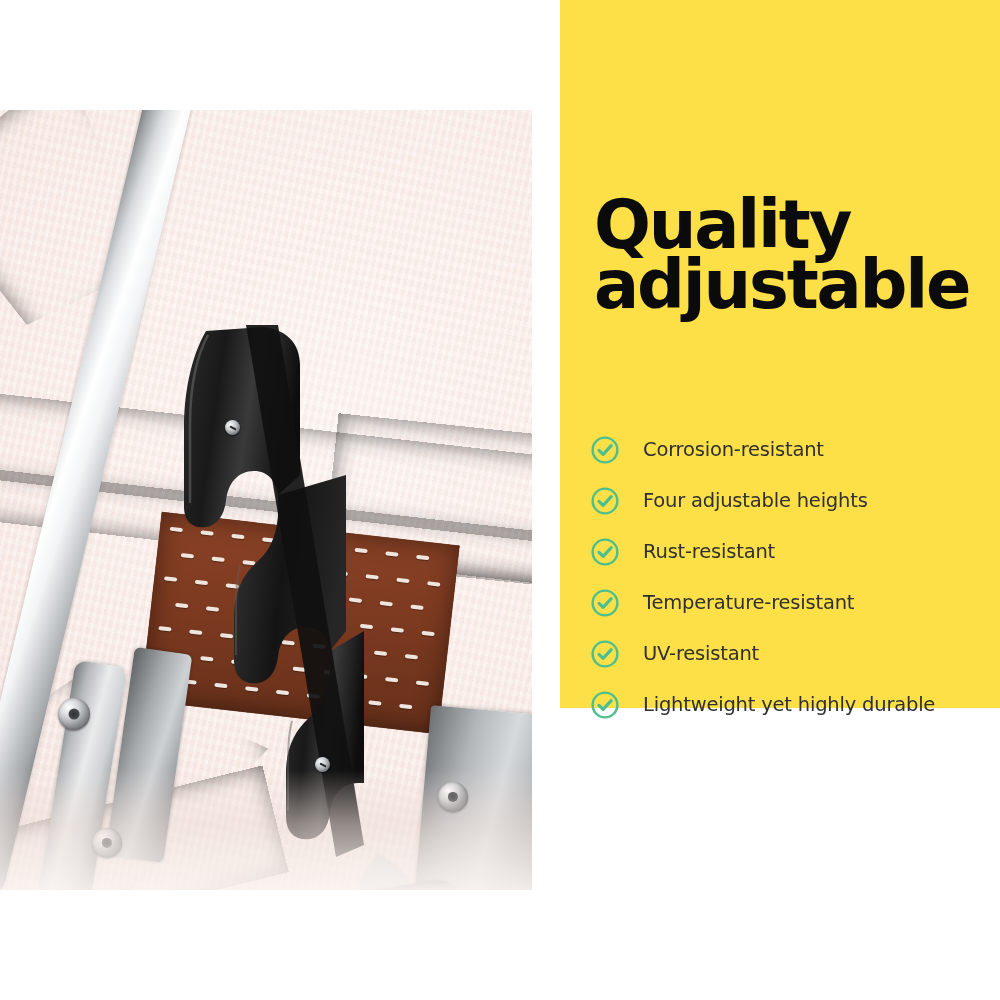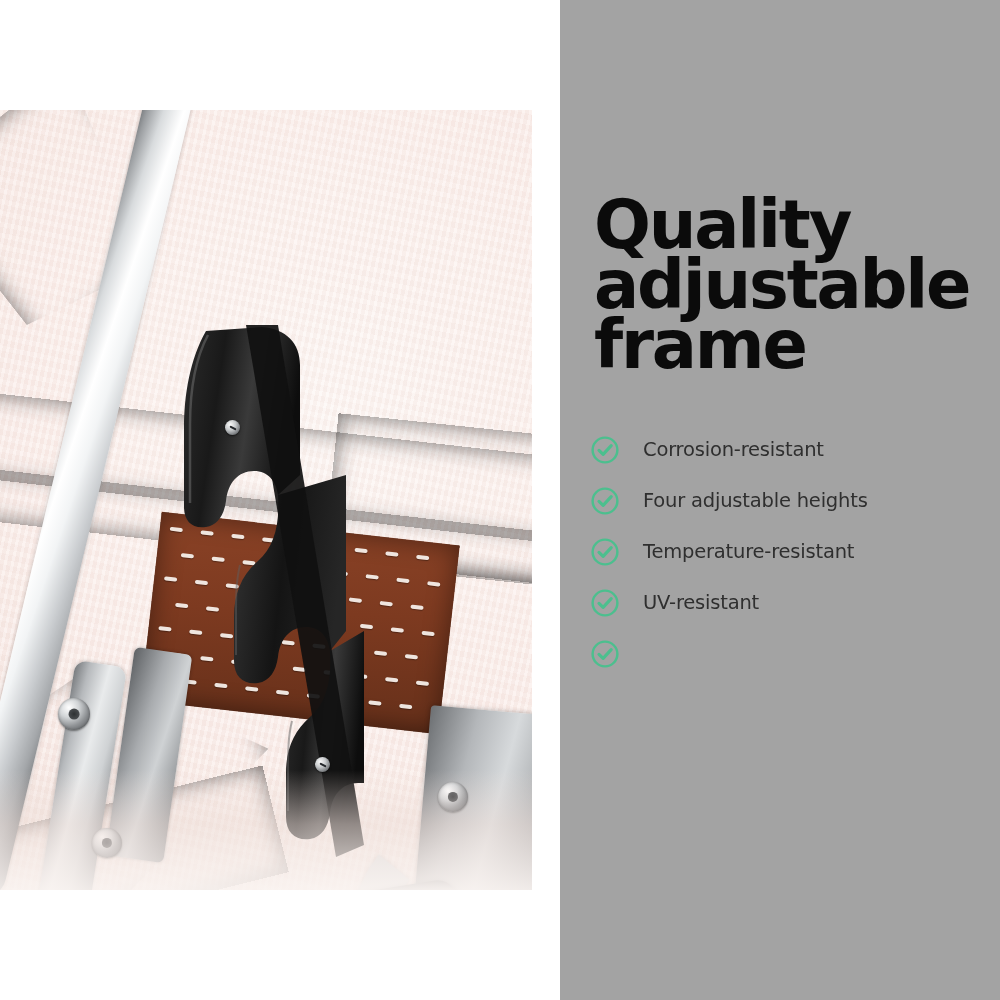--- a/index.html
+++ b/index.html
@@ -176,21 +176,21 @@
     background:#23262a;border-radius:1px;
   }
 
   
   .floor{
     position:absolute;left:0;bottom:0;width:532px;height:120px;
     background:linear-gradient(180deg, rgba(244,232,227,0) 0%, rgba(238,224,218,.55) 45%, rgba(250,244,241,.9) 100%);
   }
 
   
-  .panel{position:absolute;left:560px;top:0;width:440px;height:1000px;background:#a3a3a3;}
+  .panel{position:absolute;left:560px;top:0;width:440px;height:708px;background:#fde047;}
   .headline{
     position:absolute;left:34px;top:150px;width:400px;
     font-family:"DejaVu Sans","Liberation Sans",sans-serif;
     font-weight:bold;
     font-size:67px;
     line-height:60px;
     letter-spacing:-2.2px;
     color:#0b0b0b;
     -webkit-font-smoothing:antialiased;
   }
@@ -353,21 +353,20 @@
     <div class="bolt" style="left:438px;top:672px;width:30px;height:30px;"></div>
 
     <div class="floor"></div>
   </div>
 
   <div class="panel">
 
     <h1 class="headline">
       <span>Quality</span>
       <span>adjustable</span>
-      <span>frame</span>
     </h1>
 
     <ul class="features" id="features" style="list-style: none; margin: 0px; padding: 0px;">
         <li class="feature">
           <span class="check">
             <svg viewBox="0 0 32 32" xmlns="http://www.w3.org/2000/svg">
               <circle cx="16" cy="16" r="13.2" fill="none" stroke="#4CBF8E" stroke-width="2.6"></circle>
               <path d="M9.6 16.4 L14 20.6 L22.6 11.4" fill="none" stroke="#4CBF8E" stroke-width="3.4" stroke-linecap="round" stroke-linejoin="round"></path>
             </svg>
           </span>
@@ -382,35 +381,45 @@
           </span>
           <span class="feature-label">Four adjustable heights</span>
         </li>
         <li class="feature">
           <span class="check">
             <svg viewBox="0 0 32 32" xmlns="http://www.w3.org/2000/svg">
               <circle cx="16" cy="16" r="13.2" fill="none" stroke="#4CBF8E" stroke-width="2.6"></circle>
               <path d="M9.6 16.4 L14 20.6 L22.6 11.4" fill="none" stroke="#4CBF8E" stroke-width="3.4" stroke-linecap="round" stroke-linejoin="round"></path>
             </svg>
           </span>
+          <span class="feature-label">Rust-resistant</span>
+        </li>
+        <li class="feature">
+          <span class="check">
+            <svg viewBox="0 0 32 32" xmlns="http://www.w3.org/2000/svg">
+              <circle cx="16" cy="16" r="13.2" fill="none" stroke="#4CBF8E" stroke-width="2.6"></circle>
+              <path d="M9.6 16.4 L14 20.6 L22.6 11.4" fill="none" stroke="#4CBF8E" stroke-width="3.4" stroke-linecap="round" stroke-linejoin="round"></path>
+            </svg>
+          </span>
           <span class="feature-label">Temperature-resistant</span>
         </li>
         <li class="feature">
           <span class="check">
             <svg viewBox="0 0 32 32" xmlns="http://www.w3.org/2000/svg">
               <circle cx="16" cy="16" r="13.2" fill="none" stroke="#4CBF8E" stroke-width="2.6"></circle>
               <path d="M9.6 16.4 L14 20.6 L22.6 11.4" fill="none" stroke="#4CBF8E" stroke-width="3.4" stroke-linecap="round" stroke-linejoin="round"></path>
             </svg>
           </span>
           <span class="feature-label">UV-resistant</span>
         </li>
         <li class="feature">
           <span class="check">
             <svg viewBox="0 0 32 32" xmlns="http://www.w3.org/2000/svg">
               <circle cx="16" cy="16" r="13.2" fill="none" stroke="#4CBF8E" stroke-width="2.6"></circle>
               <path d="M9.6 16.4 L14 20.6 L22.6 11.4" fill="none" stroke="#4CBF8E" stroke-width="3.4" stroke-linecap="round" stroke-linejoin="round"></path>
             </svg>
           </span>
+          <span class="feature-label">Lightweight yet highly durable</span>
         </li>
       </ul>
   </div>
 
 </div>
 
 </body></html>

